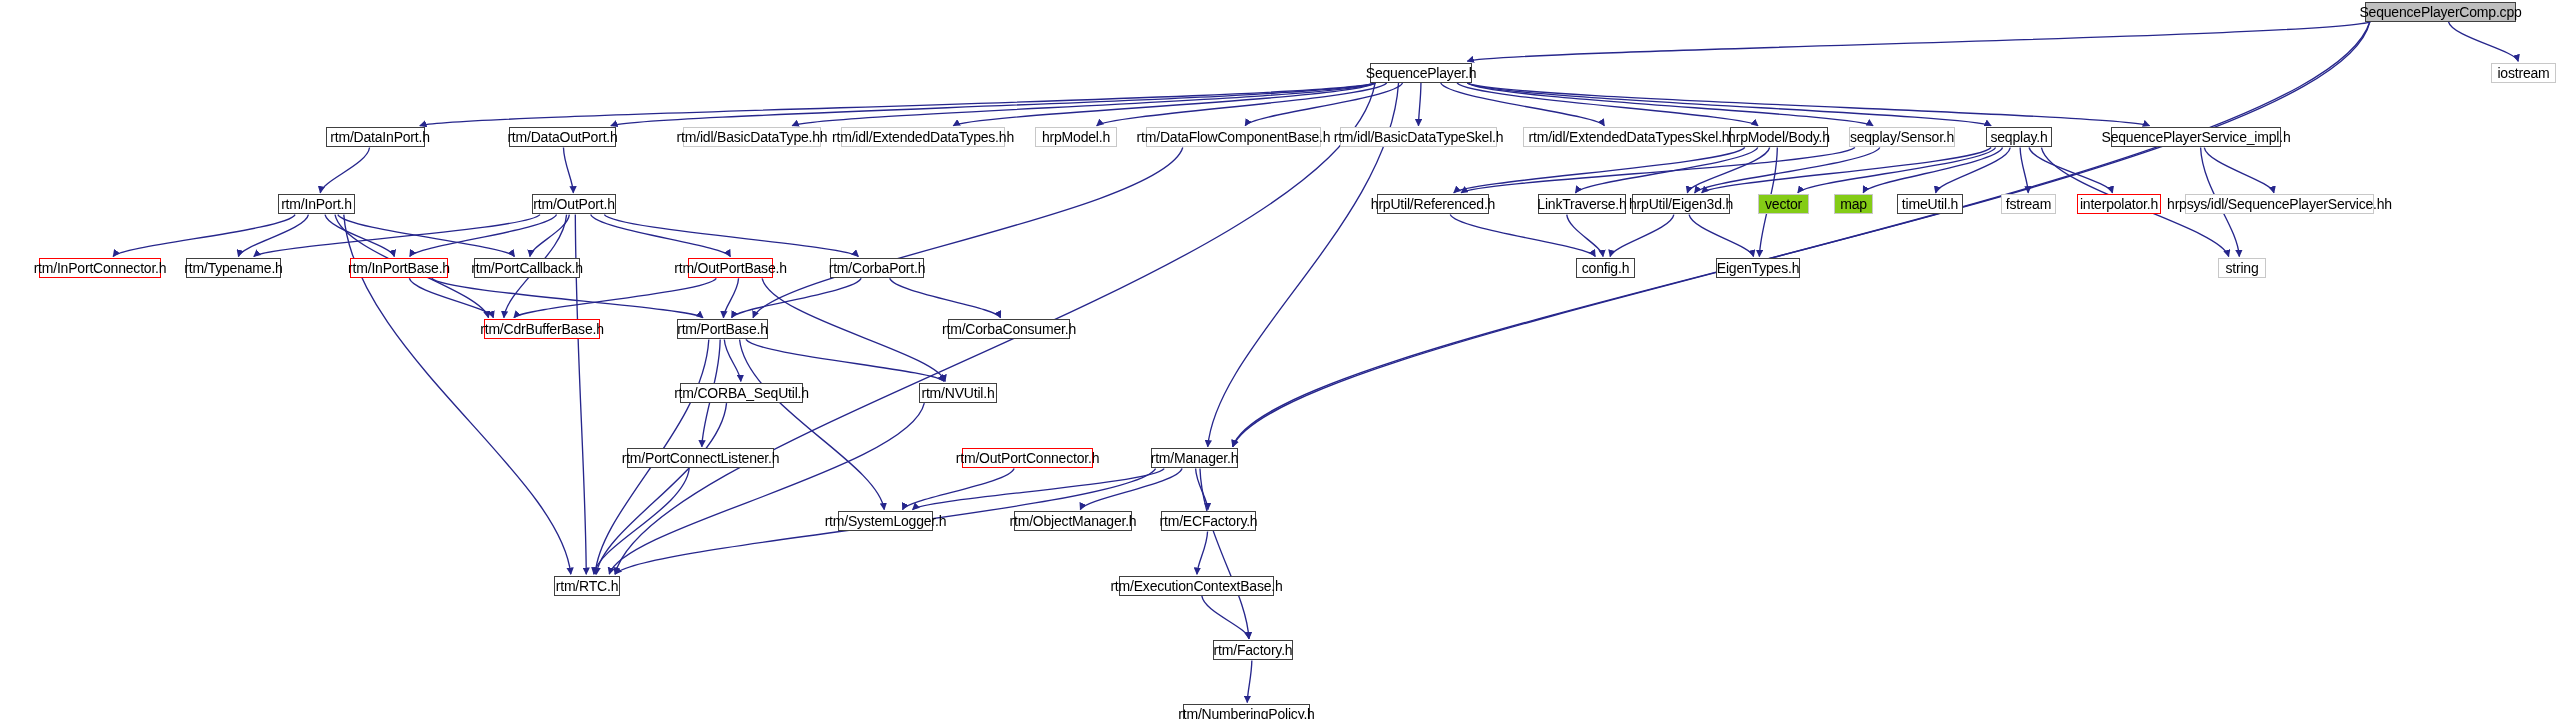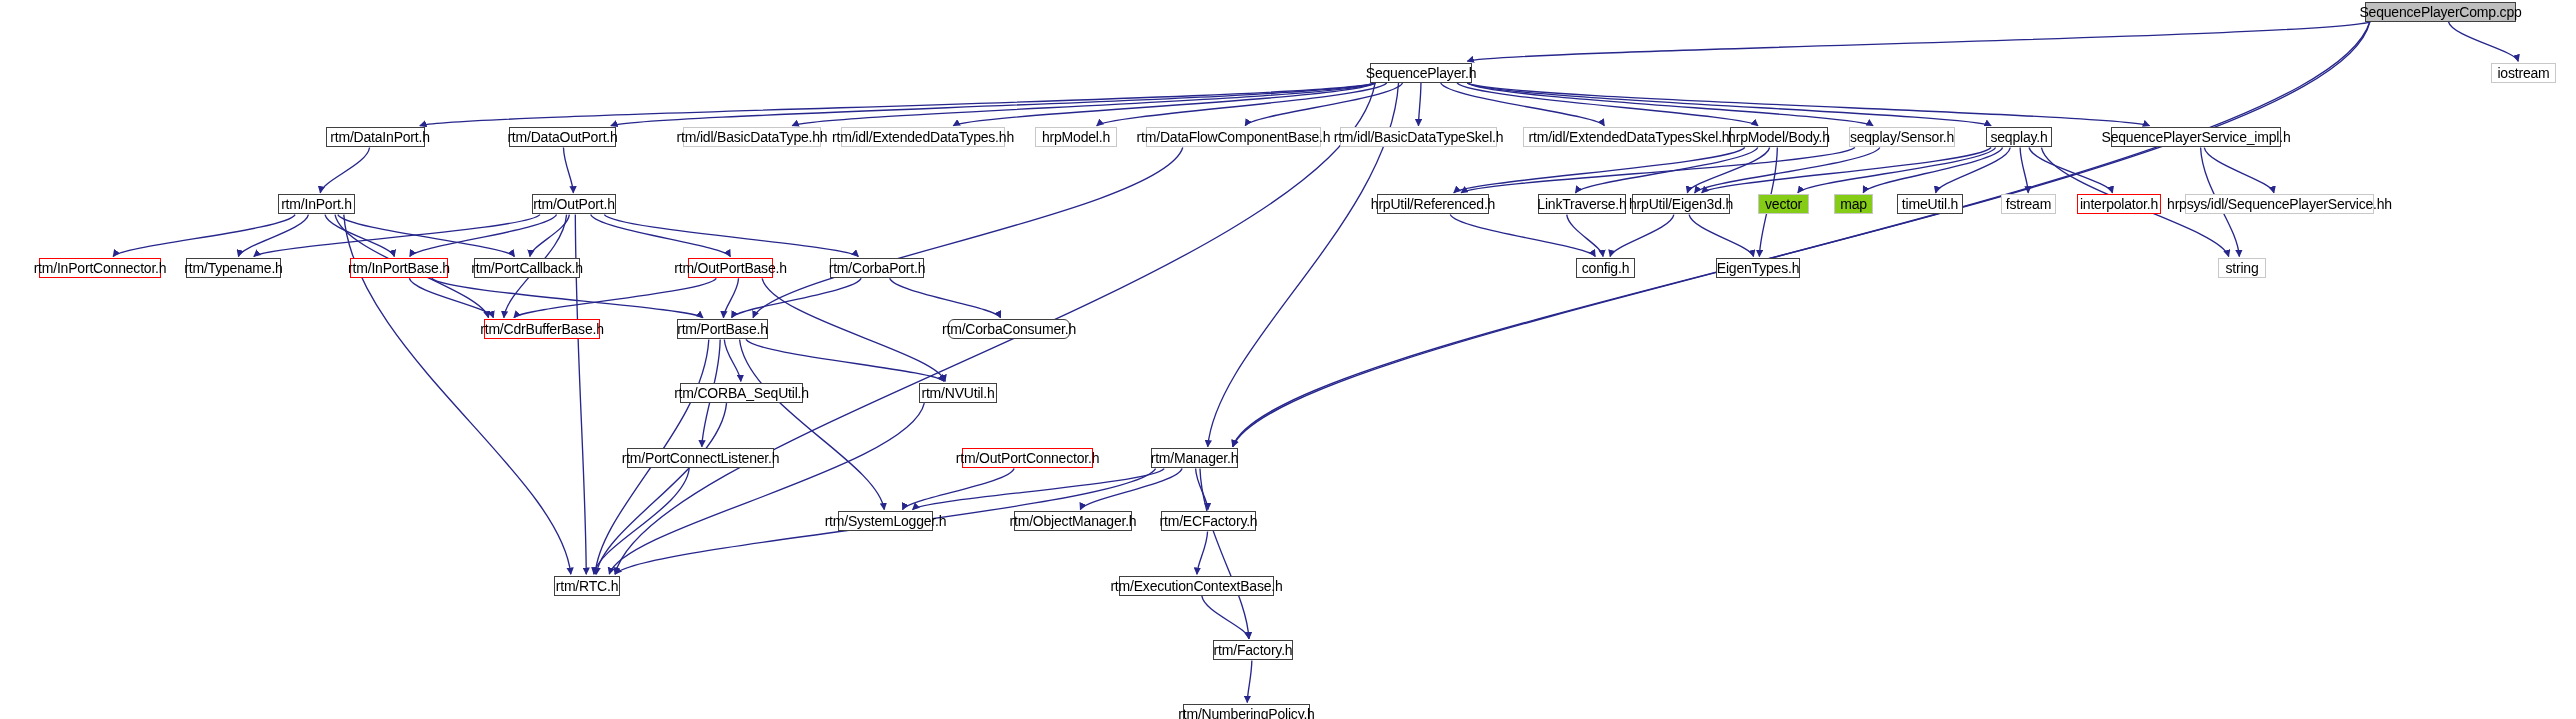--- a/index.html
+++ b/index.html
@@ -237,21 +237,21 @@
       </div>
       <div class="node " style="left: 2218px; top: 258px; width: 48px;">
         <span>string</span>
       </div>
       <div class="node red" style="left: 442px; top: 319px; width: 116px; margin-left: 42px;">
         <span>rtm/CdrBufferBase.h</span>
       </div>
       <div class="node thick" style="left: 677px; top: 319px; width: 91px;">
         <span>rtm/PortBase.h</span>
       </div>
-      <div class="node thick" style="left: 948px; top: 319px; width: 122px; border-radius: 6px;">
+      <div class="node thick" style="left: 948px; top: 319px; width: 122px;">
         <span>rtm/CorbaConsumer.h</span>
       </div>
       <div class="node thick" style="left: 680px; top: 383px; width: 123px;">
         <span>rtm/CORBA_SeqUtil.h</span>
       </div>
       <div class="node thick" style="left: 919px; top: 383px; width: 78px;">
         <span>rtm/NVUtil.h</span>
       </div>
       <div class="node thick" style="left: 627px; top: 448px; width: 147px;">
         <span>rtm/PortConnectListener.h</span>

